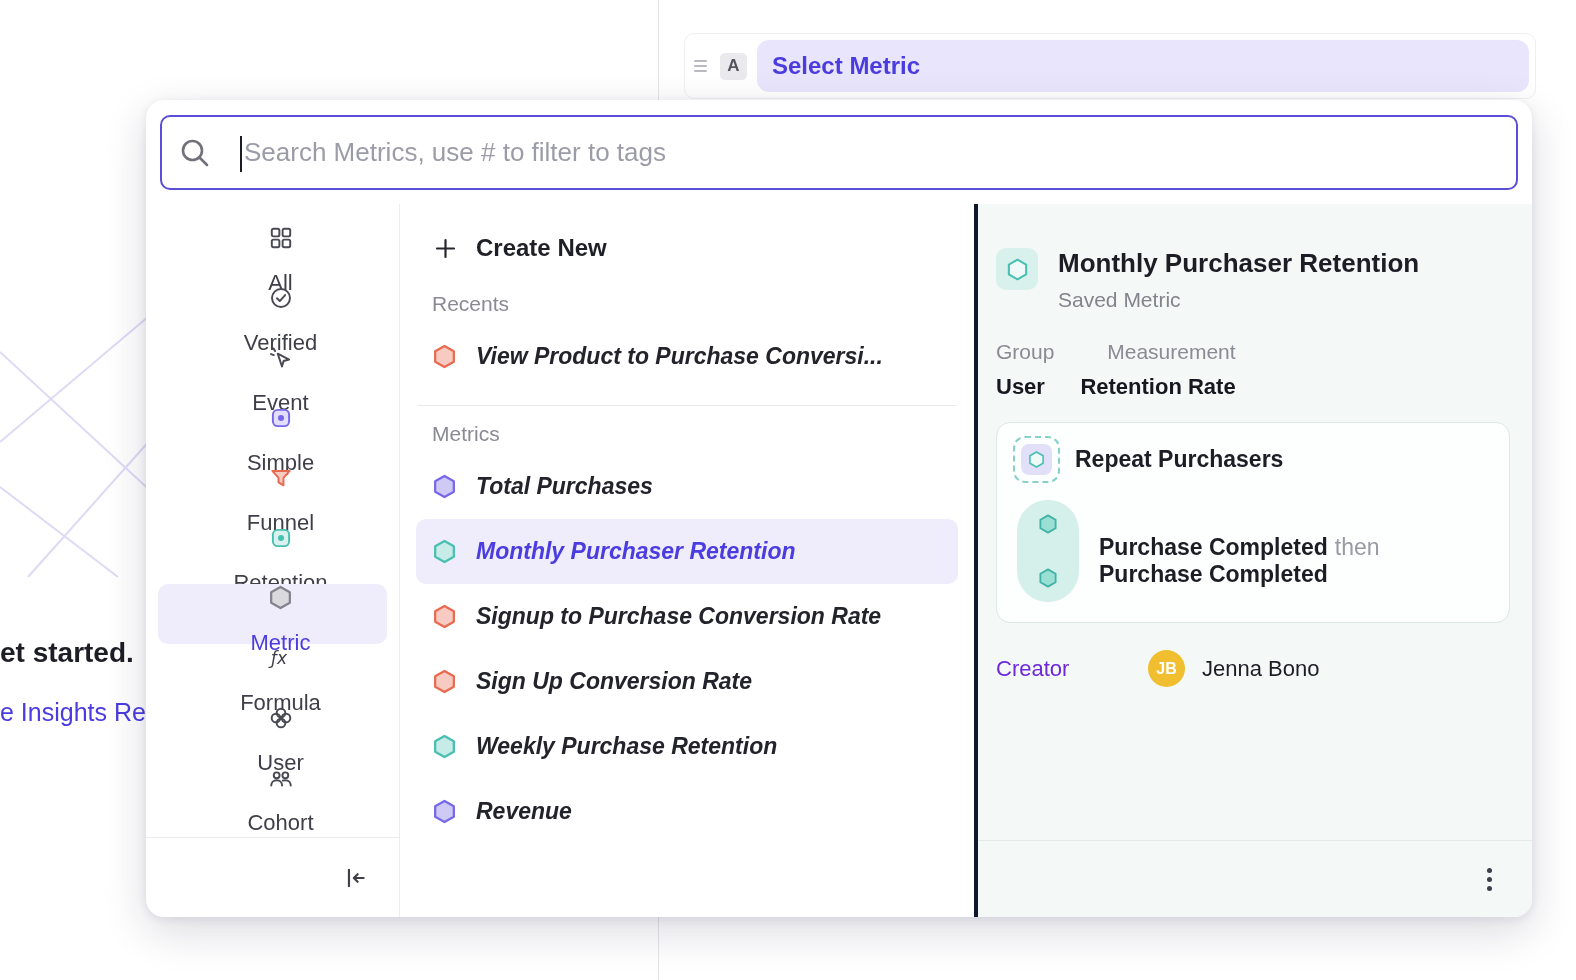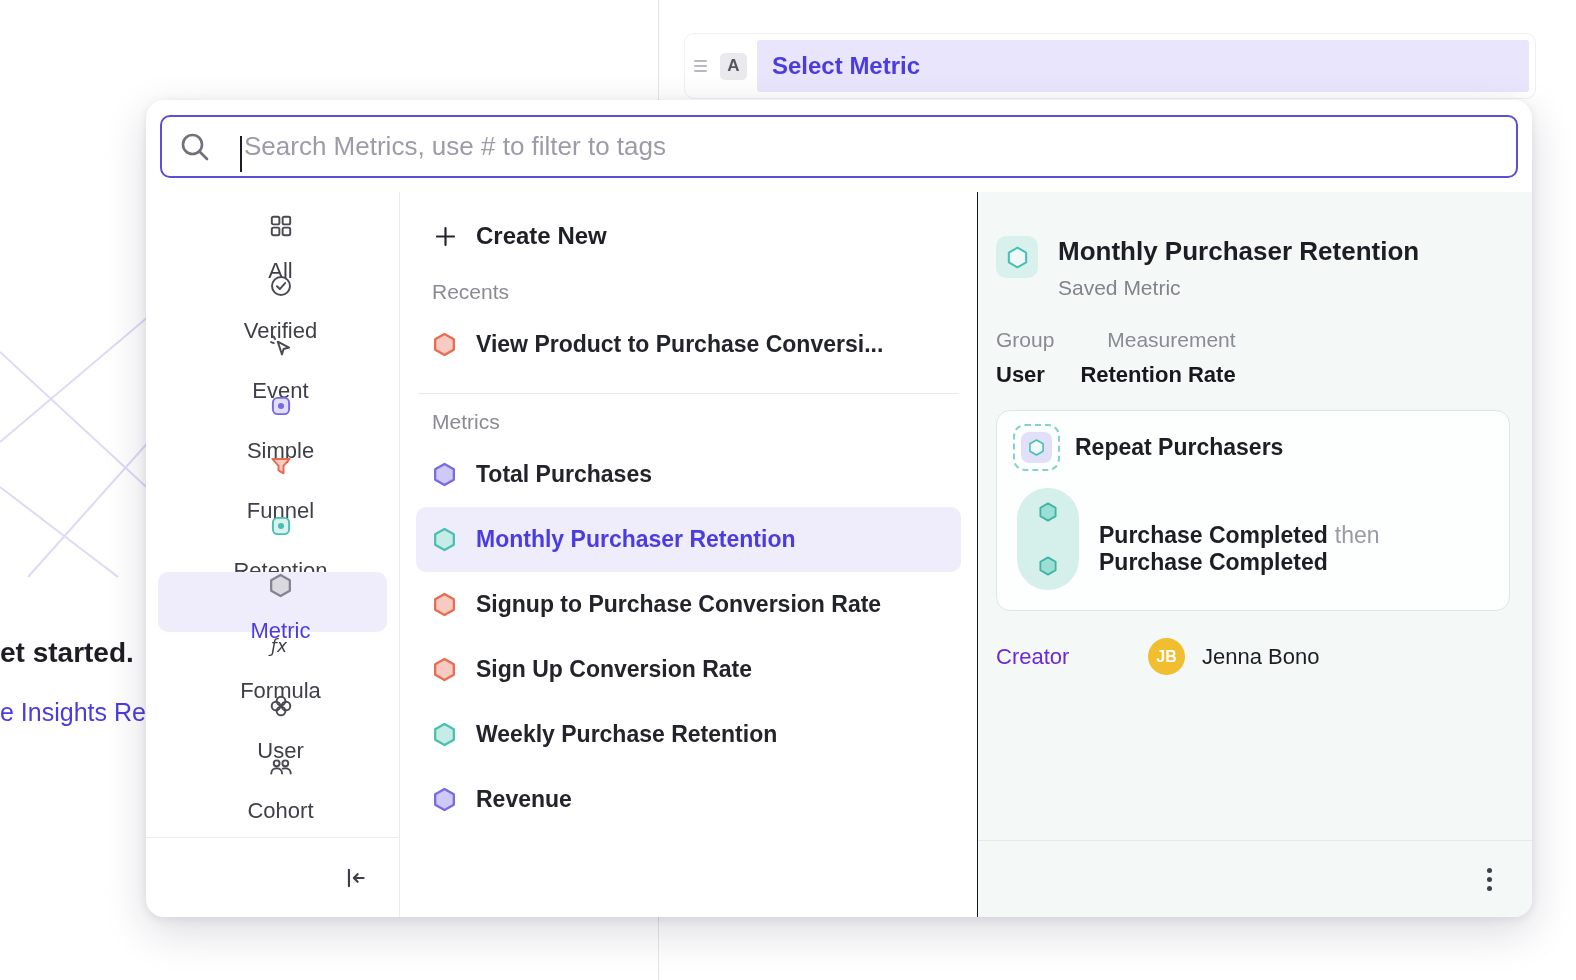--- a/index.html
+++ b/index.html
@@ -23,36 +23,36 @@
     background:#fff; border:1px solid #EFEFF3; border-radius:10px;
     display:flex; align-items:center; gap:10px; padding:0 6px;
   }
   .drag { display:flex; flex-direction:column; gap:3px; padding:0 3px; cursor:grab; }
   .drag i { width:13px; height:2px; background:#B9B9C2; border-radius:1px; }
   .badge {
     width:27px; height:27px; background:#E9E9EE; color:#55555F; border-radius:5px;
     font-size:17px; font-weight:700; display:flex; align-items:center; justify-content:center; flex:none;
   }
   .select-pill {
-    flex:1; height:52px; background:#E9E5FC; border-radius:3px;
+    flex:1; height:52px; background:#E9E5FC; border-radius:12px;
     display:flex; align-items:center; padding:0 15px;
     color:#4B3CE0; font-size:24px; font-weight:600; cursor:pointer;
   }
 
   
   .modal {
     position:absolute; left:146px; top:100px; width:1386px; height:817px;
     background:#fff; border-radius:18px; overflow:hidden;
     box-shadow:0 14px 44px rgba(25,25,60,.16), 0 2px 10px rgba(25,25,60,.08);
     display:flex; flex-direction:column;
   }
 
   .search-wrap { padding:15px 14px 14px; flex:none; }
   .search {
-    position:relative; height:63px; border:2px solid #5B4FD8; border-radius:10px;
+    position:relative; height:75px; border:2px solid #5B4FD8; border-radius:10px;
     display:flex; align-items:center; padding:0 20px 0 16px; gap:32px; cursor:text;
   }
   .search svg { flex:none; }
   .search input {
     flex:1; border:none; outline:none; background:transparent; padding:0;
     font-size:26px; font-family:inherit; color:#2A2A33;
   }
   .search input::placeholder { color:#9C9CA8; }
   .caret { position:absolute; left:78px; top:19px; width:2px; height:36px; background:#1C1C24; }
 
@@ -66,29 +66,29 @@
   }
   .side-item .ic { width:27px; height:27px; display:flex; align-items:center; justify-content:center; flex:none; }
   .side-item.sel { background:#EFECFC; color:#4B3CE0; font-weight:500; }
   .side-footer {
     margin-top:auto; border-top:1px solid #ECECF0; height:80px; flex:none;
     display:flex; align-items:center; justify-content:flex-end; padding-right:26px;
   }
   .collapse-btn { background:none; border:none; padding:4px; cursor:pointer; display:flex; }
 
   
-  .list { width:578px; flex:none; border-right:1px solid #0f172a; padding:16px 16px 0; }
+  .list { width:578px; flex:none; border-right:4px solid #0f172a; padding:16px 16px 0; }
   .create-row {
     height:56px; display:flex; align-items:center; gap:17px; padding:0 16px;
     font-size:24px; font-weight:600; color:#1F1F27; border-radius:10px; cursor:pointer;
   }
   .sec-label { margin:16px 16px 8px; font-size:21px; color:#8A8A95; }
   .mrow {
     height:65px; display:flex; align-items:center; gap:18px; padding:0 15px;
-    font-size:23px; font-weight:600; color:#23232B; border-radius:10px; cursor:pointer; white-space:nowrap;
+    font-size:23px; font-weight:600; color:#23232B; border-radius:10px; cursor:pointer; white-space:nowrap;font-style:italic;
   }
   .mrow.sel { background:#EFECFC; color:#4B3CE0; }
   .hr { height:1px; background:#E9E9ED; margin:16px 2px 4px; }
 
   .hex { width:27px; height:27px; flex:none; display:block; }
   .hex path { stroke-width:2; stroke-linejoin:round; }
   .hex.purple path { stroke:#7668E8; fill:#CFC9F6; }
   .hex.teal path { stroke:#49BFB2; fill:#C7ECE7; }
   .hex.red path { stroke:#E96A50; fill:#F7CBC1; }
   .hex.gray path { stroke:#83838D; fill:#D9D9DE; }

